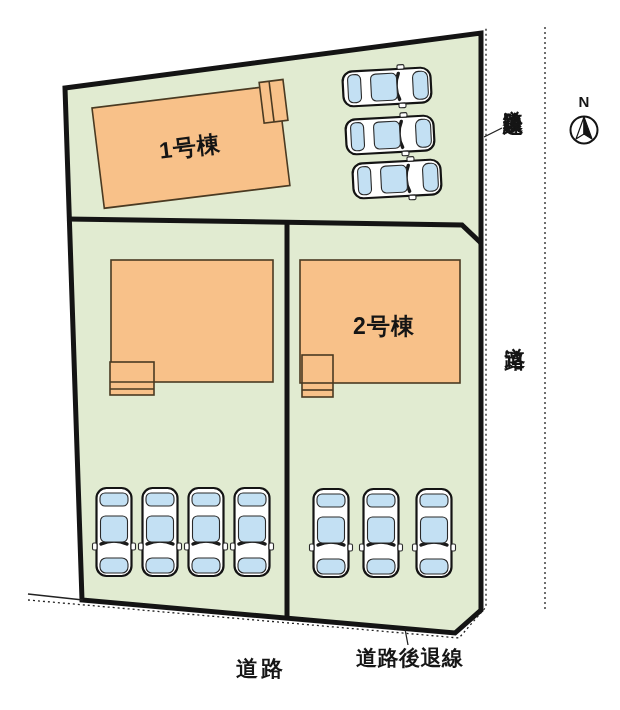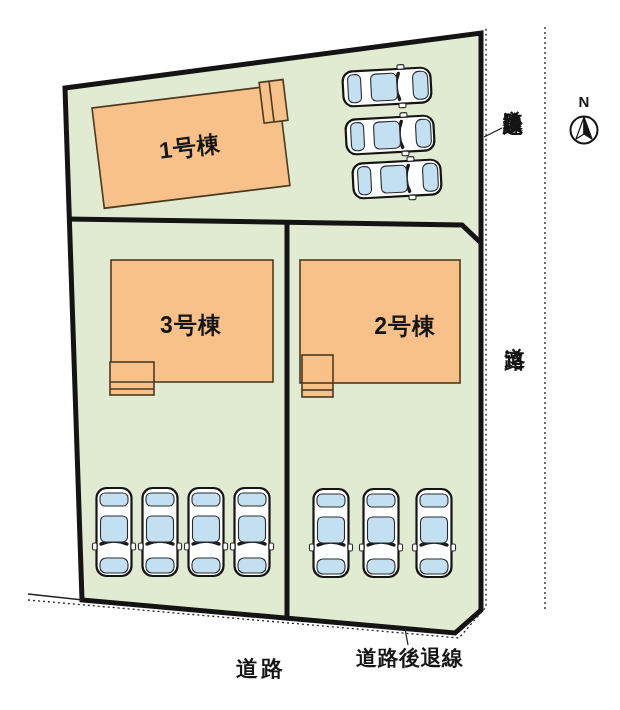--- a/index.html
+++ b/index.html
@@ -11,21 +11,21 @@
   .lbl{position:absolute;white-space:nowrap;color:#151515;}
   .bldg-lbl{width:104px;text-align:center;font-size:23px;font-weight:600;letter-spacing:1px;}
   .vtext{writing-mode:vertical-rl;text-orientation:upright;line-height:1.08;}
   .setback-top{left:502px;top:95px;font-size:20px;font-weight:600;letter-spacing:1px;}
   .road-east{left:503px;top:331px;font-size:21px;font-weight:600;letter-spacing:2px;}
   .road-south{left:236px;top:654px;font-size:22px;font-weight:600;letter-spacing:3px;}
   .setback-bottom{left:356px;top:644px;font-size:21px;font-weight:600;letter-spacing:0.5px;}
   .north-lbl{left:575px;top:93px;width:18px;text-align:center;font-size:15px;font-weight:700;}
   .b1{left:138px;top:132px;transform:rotate(-7deg);}
   .b3{left:139px;top:310px;}
-  .b2{left:332px;top:311px;text-align:right;}
+  .b2{left:332px;top:311px;}
 </style>
 </head>
 <body>
 
 <div class="stage">
 
   <svg width="620" height="710" viewBox="0 0 620 710">
     <defs>
       <g id="carSym">
         <rect x="-17.5" y="-44" width="35" height="88" rx="10" style="fill:#ffffff;stroke:var(--line-black);stroke-width:2.2"></rect>
@@ -86,21 +86,20 @@
     <line x1="405" y1="629" x2="408" y2="645" style="stroke:#222222;stroke-width:1.3"></line>
 
     <g transform="translate(584,130)">
       <circle cx="0" cy="0" r="13.5" style="fill:#ffffff;stroke:#141414;stroke-width:2"></circle>
       <polygon points="0,-13 -8,9 0,4" style="fill:#ffffff;stroke:#141414;stroke-width:1.2;stroke-linejoin:round"></polygon>
       <polygon points="0,-13 8,9 0,4" style="fill:#141414;stroke:#141414;stroke-width:1.2;stroke-linejoin:round"></polygon>
     </g>
   </svg>
 
   <div class="lbl bldg-lbl b1">1号棟</div>
-  <div class="lbl bldg-lbl b3">3号棟</div>
   <div class="lbl bldg-lbl b2">2号棟</div>
 
   <div class="lbl vtext setback-top">道路後退線</div>
   <div class="lbl vtext road-east">道路</div>
   <div class="lbl road-south">道路</div>
   <div class="lbl setback-bottom">道路後退線</div>
   <div class="lbl north-lbl">N</div>
 
 </div>
 

